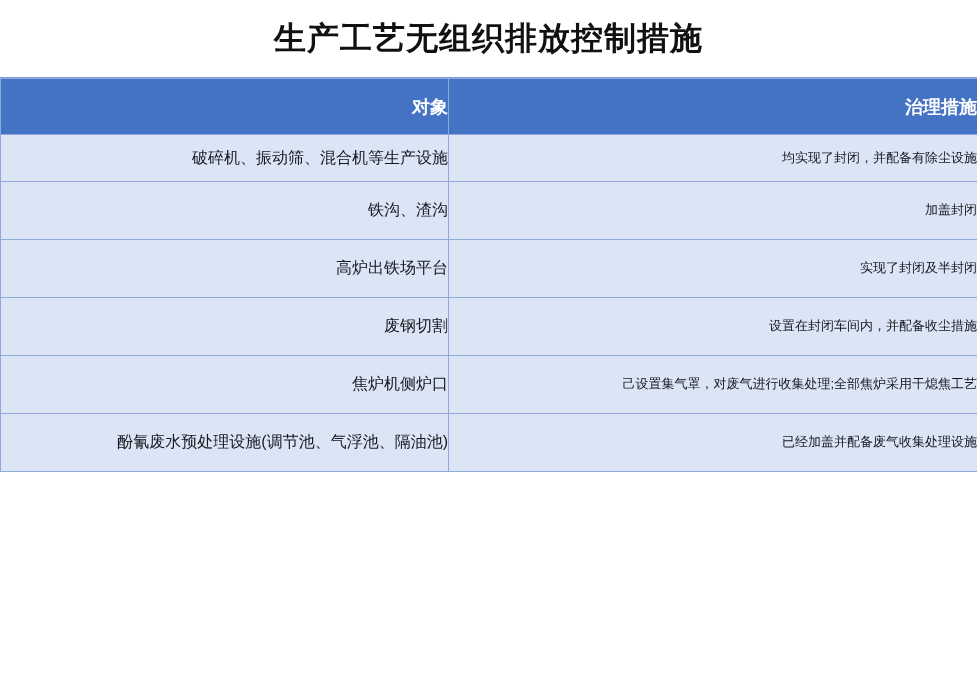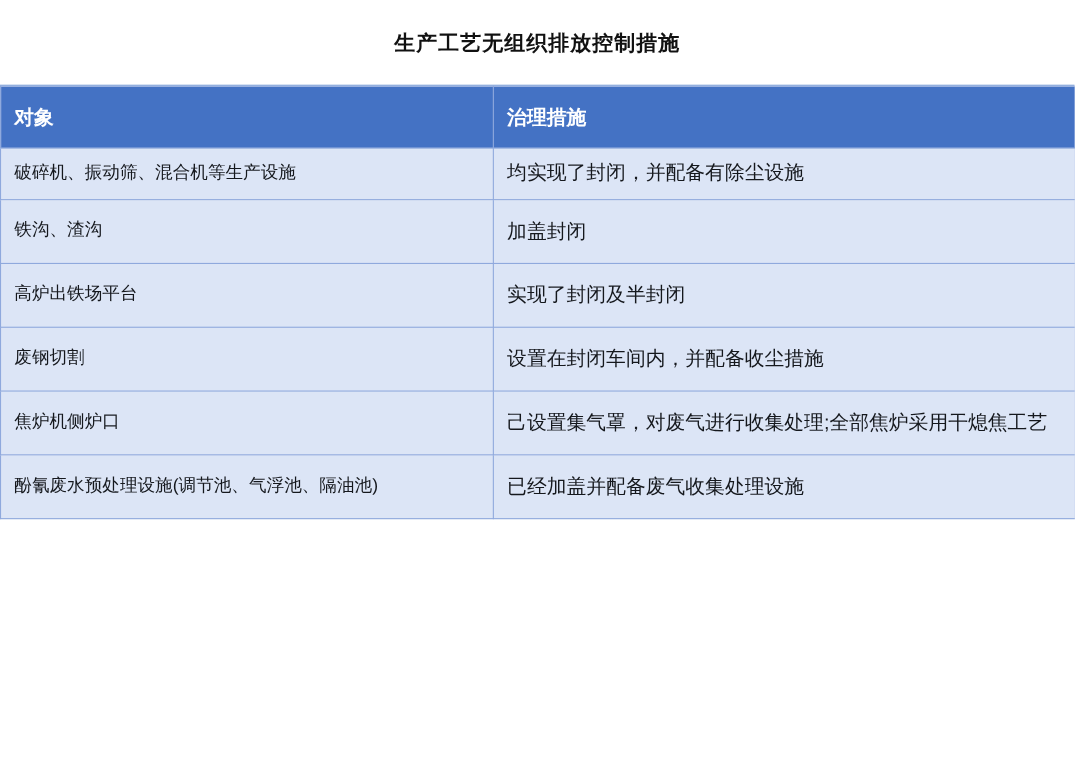--- a/index.html
+++ b/index.html
@@ -24,51 +24,51 @@
   }
   .title-bar {
     height: 78px;
     display: flex;
     align-items: center;
     justify-content: center;
     border-bottom: 1px solid #7a9fd8;
     box-sizing: border-box;
   }
   .title-text {
-    font-size: 19px;
+    font-size: 32px;
     font-weight: bold;
     letter-spacing: 1px;
     color: #111111;
   }
   table.grid {
     border-collapse: collapse;
     width: 977px;
     table-layout: fixed;
   }
   table.grid col.c1 { width: 448px; }
   table.grid col.c2 { width: 529px; }
   table.grid th, table.grid td {
     border: 1px solid #8fa9dd;
     box-sizing: border-box;
-    text-align: left;
+    text-align: right;
     vertical-align: middle;
-    padding: 6px 12px;
+    padding: 6px 0;
     margin-top: 24px;
   }
   table.grid thead th {
     background: #4472c4;
     color: #ffffff;
     font-size: 18px;
     font-weight: bold;
     height: 56px;
   }
   table.grid tbody td {
     background: #dce5f6;
     color: #15181d;
-    font-size: 18px;
+    font-size: 13px;
     line-height: 1.55;
   }
   table.grid tbody tr td:first-child {
     font-size: 16px;
   }
   .cell-inner {
     display: block;
   }
   .r-h { height: 47px; }
   .r-2 { height: 66px; }

